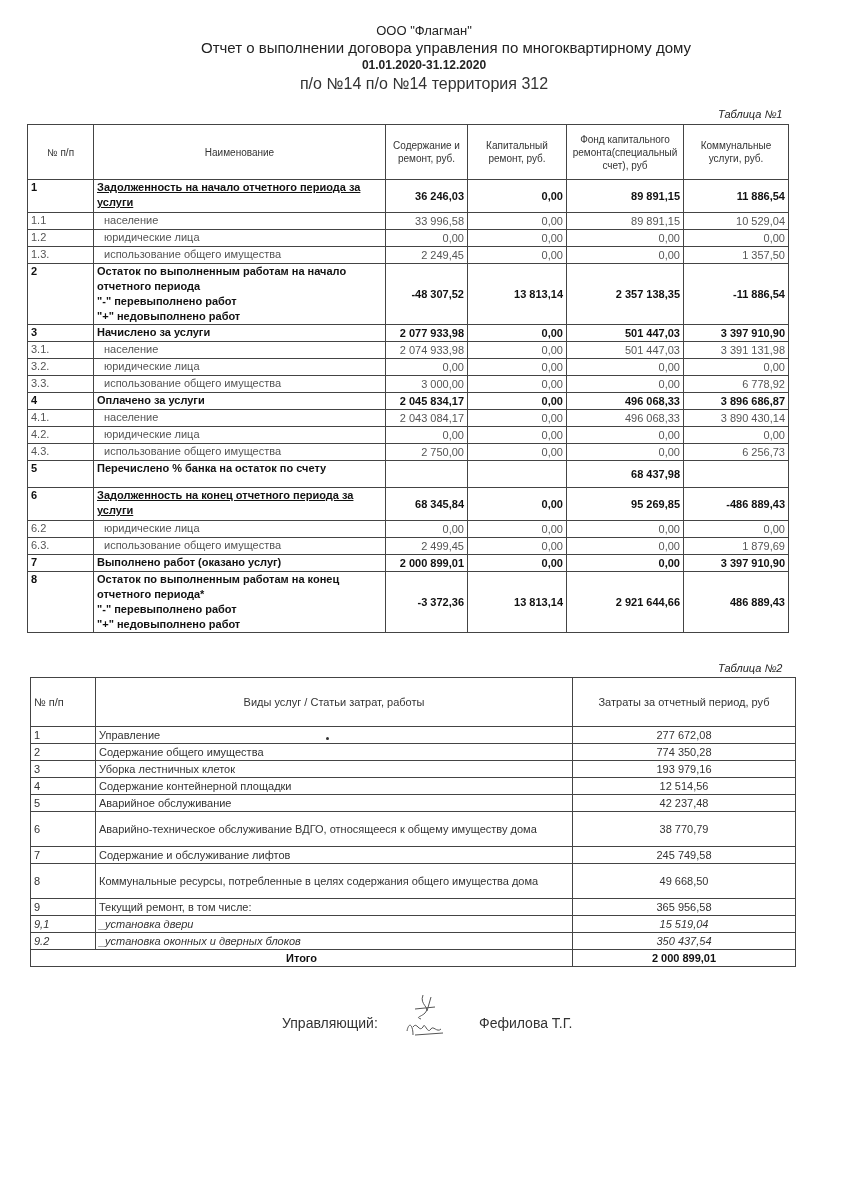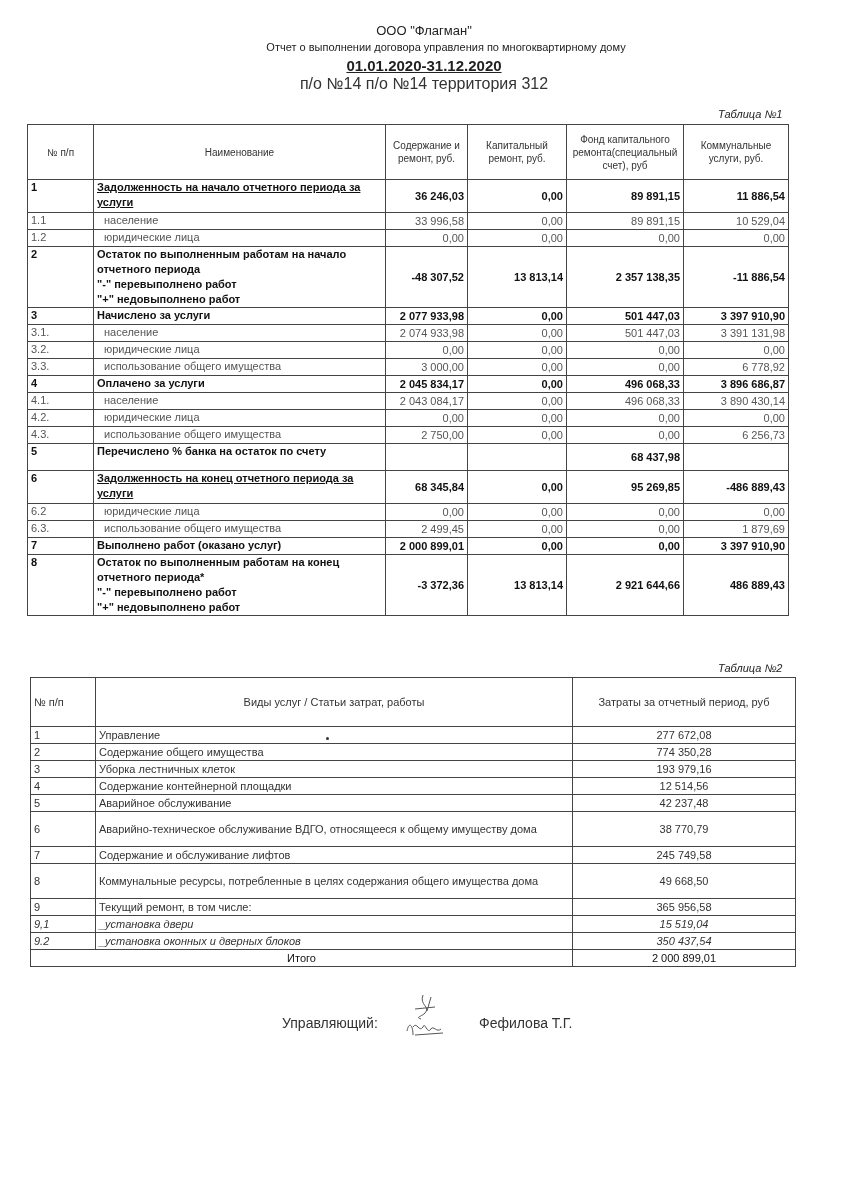--- a/index.html
+++ b/index.html
@@ -1,21 +1,21 @@
 <!DOCTYPE html>
 <html><head>
 <meta charset="utf-8">
 <style>
   html, body { margin: 0; padding: 0; background: #ffffff; }
   body { width: 848px; height: 1200px; position: relative; font-family: "Liberation Sans", sans-serif; color: #1a1a1a; overflow: hidden; }
   .header { position: absolute; left: 0; top: 22px; width: 848px; text-align: center; }
   .header .line { font-size: 13px; line-height: 17px; color: #222; }
   .header .company { font-size: 13px; }
-  .header .title { font-size: 11px; padding-left: 44px; }
-  .header .period { font-size: 15px; font-weight: bold; text-decoration: underline; line-height: 19px; }
+  .header .title { font-size: 15px; padding-left: 44px; }
+  .header .period { font-size: 12px; font-weight: bold; line-height: 19px; }
   .header .territory { font-size: 16px; color: #333; }
   .tlabel { position: absolute; font-size: 11px; color: #222; font-style: italic; }
   table { border-collapse: collapse; position: absolute; table-layout: fixed; }
   td, th { border: 1px solid #444; font-weight: normal; padding: 0 3px; overflow: hidden; }
   #t1 { left: 27px; top: 124px; width: 761px; font-size: 11px; }
   #t1 th { height: 54px; text-align: center; font-size: 10px; color: #333; line-height: 13px; }
   #t1 td { height: 16px; line-height: 15px; }
   #t1 td.num { text-align: right; }
   #t1 tr.bold td { font-weight: bold; color: #111; }
   #t1 tr.sub td { color: #555; }
@@ -27,21 +27,21 @@
   #t1 td.name { vertical-align: top; margin-top: 48px; }
   #t1 tr.ul td.name span.u { text-decoration: underline; }
   .note { display: block; font-weight: bold; }
   #t2 { left: 30px; top: 677px; width: 765px; font-size: 11px; }
   #t2 th { height: 48px; text-align: center; color: #333; font-size: 11px; }
   #t2 th.noh { text-align: left; }
   #t2 td { height: 16px; line-height: 15px; color: #333; }
   #t2 td.num { text-align: center; }
   #t2 tr.tall td { height: 34px; }
   #t2 tr.it td { font-style: italic; margin-top: 32px; }
-  #t2 tr.total td { font-weight: normal; color: #111; text-align: center; }
+  #t2 tr.total td { font-weight: bold; color: #111; text-align: center; }
   .footer { position: absolute; top: 1013px; left: 6px; width: 848px; height: 30px; font-size: 14px; color: #333; }
   .footer .role { position: absolute; left: 276px; top: 2px; }
   .footer .name { position: absolute; left: 473px; top: 2px; }
   .footer .sig { position: absolute; left: 395px; top: -22px; width: 50px; height: 50px; }
   .marker { position: absolute; left: 326px; top: 737px; width: 3px; height: 3px; background: #333; border-radius: 50%; }
 </style>
 </head>
 <body>
 
 <div class="header">
@@ -90,20 +90,28 @@
         <td class="num">10 529,04</td>
       </tr>
       <tr class="sub">
         <td class="no">1.2</td>
         <td class="name"><span class="u">юридические лица</span></td>
         <td class="num">0,00</td>
         <td class="num">0,00</td>
         <td class="num">0,00</td>
         <td class="num">0,00</td>
       </tr>
+      <tr class="sub">
+        <td class="no">1.3.</td>
+        <td class="name"><span class="u">использование общего имущества</span></td>
+        <td class="num">2 249,45</td>
+        <td class="num">0,00</td>
+        <td class="num">0,00</td>
+        <td class="num">1 357,50</td>
+      </tr>
       <tr class="bold tall4">
         <td class="no">2</td>
         <td class="name"><span class="u">Остаток по выполненным работам на начало отчетного периода</span><span class="note">"-" перевыполнено работ</span><span class="note">"+" недовыполнено работ</span></td>
         <td class="num">-48 307,52</td>
         <td class="num">13 813,14</td>
         <td class="num">2 357 138,35</td>
         <td class="num">-11 886,54</td>
       </tr>
       <tr class="bold">
         <td class="no">3</td>

